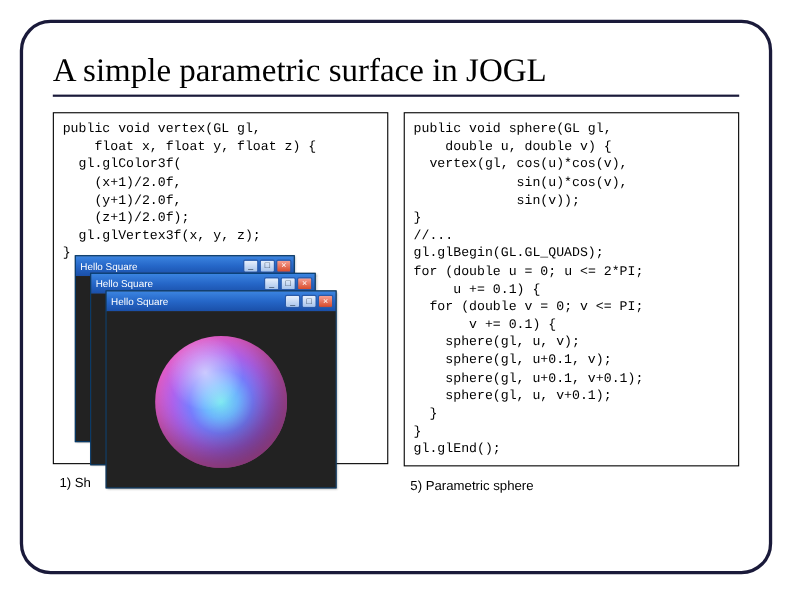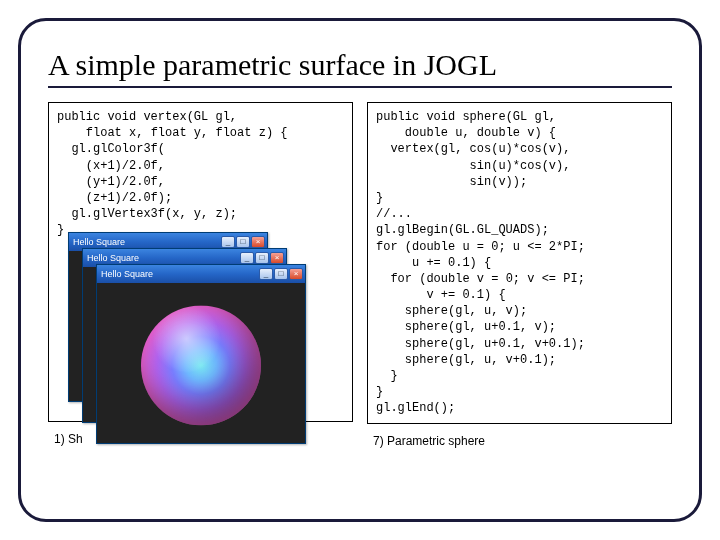--- a/index.html
+++ b/index.html
@@ -196,16 +196,16 @@
      u += 0.1) {
   <span class="kw">for</span> (<span class="kw">double</span> v = 0; v &lt;= PI;
        v += 0.1) {
     sphere(gl, u, v);
     sphere(gl, u+0.1, v);
     sphere(gl, u+0.1, v+0.1);
     sphere(gl, u, v+0.1);
   }
 }
 gl.glEnd();</div>
-      <div class="caption">7) Parametric sphere</div>
+      <div class="caption">5) Parametric sphere</div>
     </div>
   </div>
 </div>
 
 </body></html>

